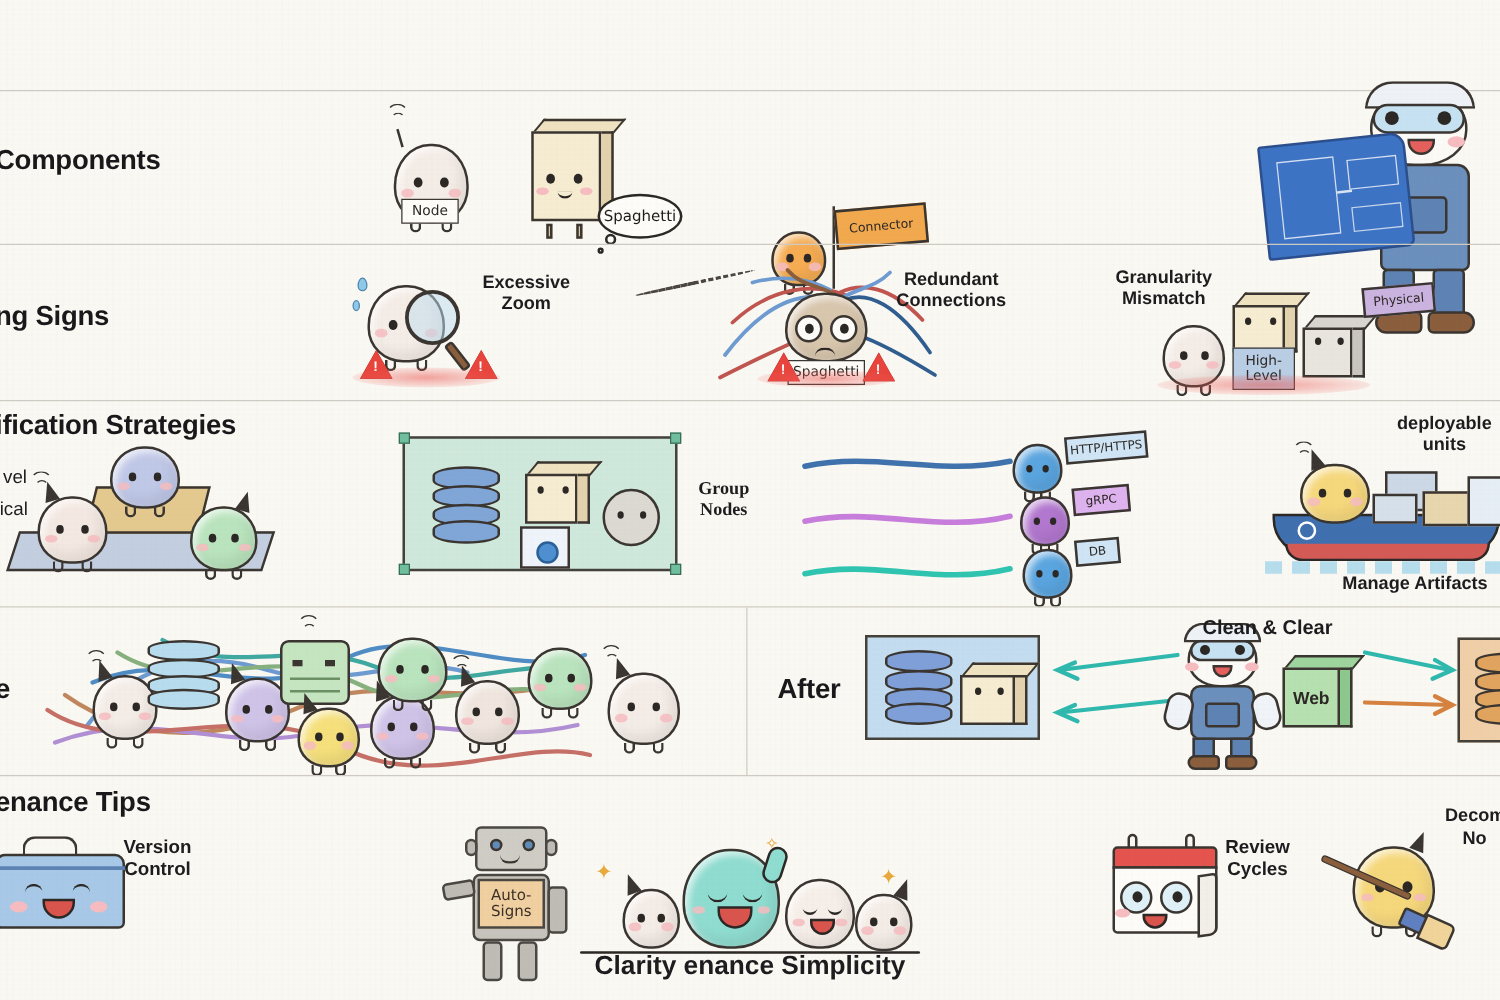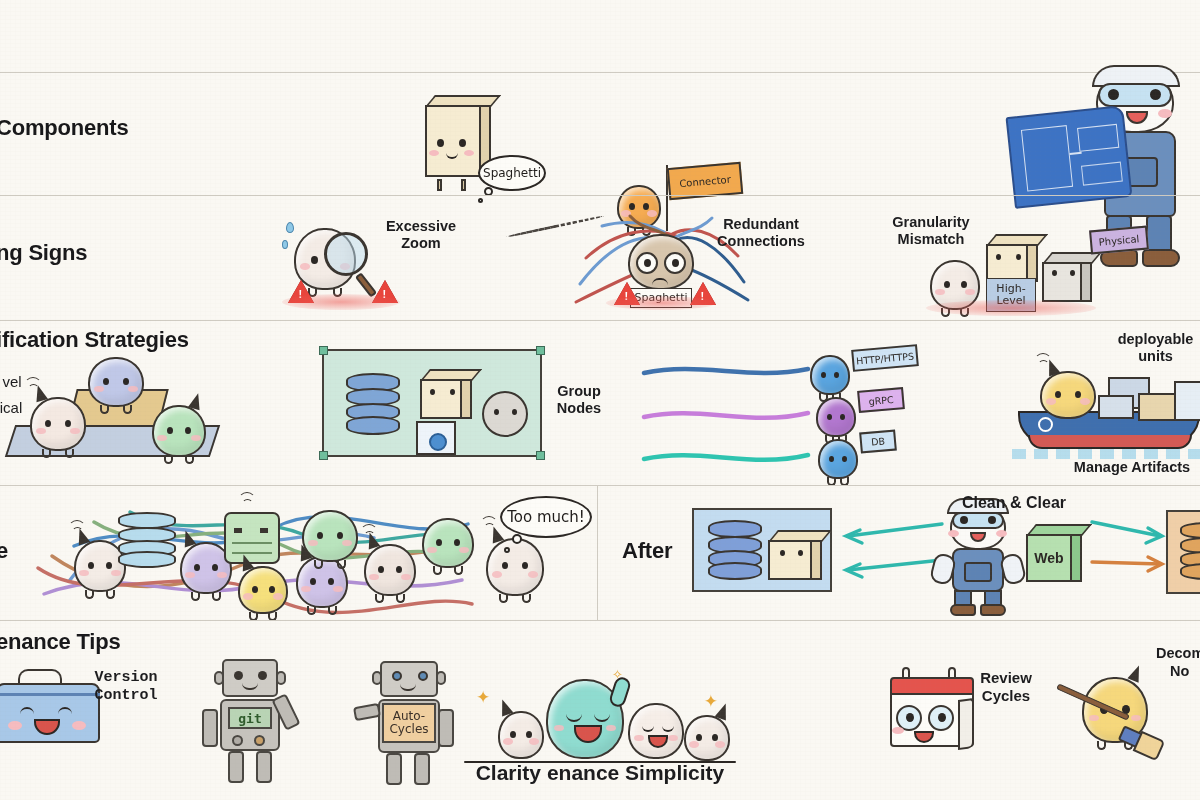--- a/index.html
+++ b/index.html
@@ -111,20 +111,36 @@
 </style>
 </head>
 <body>
 
 <div id="page">
 
 
   <div class="row" style="top:72px;height:123px;">
     <div class="row-label" style="left:-4px;top:42px;">Components</div>
 
+    <div style="position:absolute;left:305px;top:18px;width:80px;height:92px;">
+      <div class="antenna" style="left:14px;top:12px;"></div>
+      <div class="wifi" style="left:4px;top:-2px;"></div>
+      <div class="blob" style="left:10px;top:24px;width:60px;height:64px;">
+        <div class="body" style="background:#f4ece6;"></div>
+        <div class="eye l"></div>
+          <div class="eye r"></div>
+        <div class="cheek l"></div>
+          <div class="cheek r"></div>
+        <div class="foot l"></div>
+          <div class="foot r"></div>
+      </div>
+      <div class="plate" style="left:16px;top:68px;width:46px;height:20px;">
+        <span>Node</span>
+      </div>
+    </div>
 
     <div style="position:absolute;left:425px;top:22px;width:76px;height:96px;">
       <div class="box3d" style="left:0;top:0;width:66px;height:82px;">
         <div class="top" style="background:#efe2c1;"></div>
         <div class="front" style="background:#f6ecd2;"></div>
         <div class="side" style="background:#e2d2ad;"></div>
       </div>
       <div style="position:absolute;left:12px;top:44px;width:7px;height:8px;background:#2b2724;border-radius:50%;"></div>
       <div style="position:absolute;left:34px;top:44px;width:7px;height:8px;background:#2b2724;border-radius:50%;"></div>
       <div style="position:absolute;left:21px;top:58px;width:12px;height:6px;border-bottom:2px solid #2b2724;border-radius:0 0 12px 12px;"></div>
@@ -334,21 +350,21 @@
       </div>
       <div style="position:absolute;left:106px;top:38px;width:5px;height:6px;background:#2b2724;border-radius:50%;"></div>
       <div style="position:absolute;left:126px;top:38px;width:5px;height:6px;background:#2b2724;border-radius:50%;"></div>
       <div style="position:absolute;left:92px;top:70px;width:40px;height:34px;background:#eef4fa;border:2px solid #3a3530;">
         <div style="position:absolute;left:11px;top:10px;width:18px;height:18px;border-radius:50%;background:#4d8fd0;border:2px solid #2b5f96;"></div>
       </div>
       <div class="gear" style="left:158px;top:40px;width:46px;height:46px;background:#dcd9d3;"></div>
       <div style="position:absolute;left:170px;top:58px;width:5px;height:6px;background:#2b2724;border-radius:50%;"></div>
       <div style="position:absolute;left:188px;top:58px;width:5px;height:6px;background:#2b2724;border-radius:50%;"></div>
     </div>
-    <div class="cap" style="left:548px;top:62px;width:62px;">Group
+    <div class="cap" style="left:548px;top:62px;width:62px;font-family:Liberation Serif, serif;">Group
 Nodes</div>
 
     <div style="position:absolute;left:640px;top:30px;width:300px;height:120px;">
       <svg width="290" height="120" style="position:absolute;left:0;top:0;">
         <g fill="none" stroke-width="4.5" stroke-linecap="round">
           <path d="M4 22 C60 10 110 30 168 18" stroke="#3f72ad"></path>
           <path d="M4 66 C60 54 110 76 168 62" stroke="#c77ddb"></path>
           <path d="M4 108 C60 96 110 118 168 104" stroke="#2ec4b0"></path>
         </g>
       </svg>
@@ -519,25 +535,20 @@
       <div class="body" style="background:#f4ece6;"></div>
       <div class="ear" style="left:4px;transform:rotate(-18deg);"></div>
       <div class="eye l" style="width:6px;height:7px;"></div>
         <div class="eye r" style="width:6px;height:7px;"></div>
       <div class="cheek l"></div>
         <div class="cheek r"></div>
         <div class="foot l"></div>
         <div class="foot r"></div>
     </div>
     <div class="wifi" style="left:480px;top:36px;"></div>
-    <div class="bubble" style="left:500px;top:10px;width:92px;height:42px;font-size:15px;">
-      <span>Too much!</span>
-      <div class="dot" style="width:10px;height:10px;left:10px;bottom:-8px;"></div>
-      <div class="dot" style="width:6px;height:6px;left:2px;bottom:-17px;"></div>
-    </div>
 
     <div class="row-label" style="left:622px;top:52px;">After</div>
     <div class="panel" style="left:692px;top:22px;width:140px;height:84px;background:#c3dcf0;">
       <div class="db" style="left:14px;top:10px;width:54px;height:60px;">
         <i style="top:0;background:#7f9fd8;"></i>
           <i style="top:26%;background:#7f9fd8;"></i>
         <i style="top:50%;background:#7f9fd8;"></i>
           <i style="top:70%;background:#7f9fd8;"></i>
       </div>
       <div class="box3d" style="left:74px;top:20px;width:54px;height:50px;">
@@ -606,53 +617,35 @@
     <div style="position:absolute;left:-4px;top:48px;width:110px;height:82px;">
       <div style="position:absolute;left:22px;top:0;width:44px;height:18px;border:2.4px solid #3a3530;border-bottom:none;border-radius:10px 10px 0 0;background:transparent;"></div>
       <div style="position:absolute;left:0;top:14px;width:104px;height:60px;background:#a8c8e8;border:2.4px solid #3a3530;border-radius:8px 8px 5px 5px;"></div>
       <div style="position:absolute;left:0;top:24px;width:104px;height:3px;background:#5d83b4;"></div>
       <div style="position:absolute;left:24px;top:38px;width:14px;height:8px;border-top:2.4px solid #2b2724;border-radius:12px 12px 0 0;"></div>
       <div style="position:absolute;left:62px;top:38px;width:14px;height:8px;border-top:2.4px solid #2b2724;border-radius:12px 12px 0 0;"></div>
       <div style="position:absolute;left:38px;top:50px;width:26px;height:16px;background:#d9544c;border:2.2px solid #2b2724;border-radius:0 0 14px 14px;"></div>
       <div style="position:absolute;left:12px;top:52px;width:14px;height:9px;background:#f6bcc0;border-radius:50%;"></div>
       <div style="position:absolute;left:76px;top:52px;width:14px;height:9px;background:#f6bcc0;border-radius:50%;"></div>
     </div>
-    <div class="cap" style="left:82px;top:48px;width:88px;font-size:15px;font-family:Liberation Mono, monospace;">Version
+    <div class="cap" style="left:82px;top:48px;width:88px;font-size:15px;">Version
 Control</div>
 
-    <div class="robot" style="left:196px;top:38px;width:110px;height:130px;">
-      <div class="head" style="left:26px;top:0;width:56px;height:38px;"></div>
-      <div style="position:absolute;left:38px;top:12px;width:9px;height:9px;background:#3a3530;border-radius:50%;"></div>
-      <div style="position:absolute;left:62px;top:12px;width:9px;height:9px;background:#3a3530;border-radius:50%;"></div>
-      <div style="position:absolute;left:46px;top:24px;width:16px;height:7px;border-bottom:2px solid #3a3530;border-radius:0 0 12px 12px;"></div>
-      <div style="position:absolute;left:18px;top:12px;width:10px;height:14px;border:2px solid #4a4742;background:#bfbcb6;border-radius:5px;"></div>
-      <div style="position:absolute;left:80px;top:12px;width:10px;height:14px;border:2px solid #4a4742;background:#bfbcb6;border-radius:5px;"></div>
-      <div class="torso" style="left:24px;top:40px;width:60px;height:52px;"></div>
-      <div style="position:absolute;left:32px;top:48px;width:44px;height:22px;background:#b9d4b5;border:2px solid #4a4742;display:flex;align-items:center;justify-content:center;font-family:'DejaVu Sans Mono',monospace;font-size:13px;font-weight:bold;color:#2f5b2c;">
-        <span>git</span>
-      </div>
-      <div style="position:absolute;left:36px;top:76px;width:11px;height:11px;border:2px solid #4a4742;background:#b0aca6;border-radius:50%;"></div>
-      <div style="position:absolute;left:58px;top:76px;width:11px;height:11px;border:2px solid #4a4742;background:#c9a16a;border-radius:50%;"></div>
-      <div class="limb" style="left:6px;top:50px;width:16px;height:38px;"></div>
-      <div class="limb" style="left:82px;top:36px;width:16px;height:34px;transform:rotate(-26deg);"></div>
-      <div class="limb" style="left:32px;top:92px;width:16px;height:32px;"></div>
-      <div class="limb" style="left:60px;top:92px;width:16px;height:32px;"></div>
-    </div>
 
     <div class="robot" style="left:352px;top:40px;width:120px;height:128px;">
       <div class="head" style="left:28px;top:0;width:58px;height:36px;"></div>
       <div style="position:absolute;left:40px;top:10px;width:10px;height:10px;background:#5f8bb5;border:2px solid #3a3530;border-radius:50%;"></div>
       <div style="position:absolute;left:66px;top:10px;width:10px;height:10px;background:#5f8bb5;border:2px solid #3a3530;border-radius:50%;"></div>
       <div style="position:absolute;left:48px;top:23px;width:16px;height:7px;border-bottom:2px solid #3a3530;border-radius:0 0 12px 12px;"></div>
       <div style="position:absolute;left:20px;top:10px;width:10px;height:14px;border:2px solid #4a4742;background:#bfbcb6;border-radius:5px;"></div>
       <div style="position:absolute;left:84px;top:10px;width:10px;height:14px;border:2px solid #4a4742;background:#bfbcb6;border-radius:5px;"></div>
       <div class="torso" style="left:26px;top:38px;width:62px;height:54px;"></div>
       <div style="position:absolute;left:30px;top:42px;width:54px;height:40px;background:#f0cfa0;border:2px solid #4a4742;display:flex;align-items:center;justify-content:center;text-align:center;font-family:'DejaVu Sans',sans-serif;font-size:12px;color:#3a3028;line-height:1.1;white-space:pre-line;">
         <span>Auto-
-Cycles</span>
+Signs</span>
       </div>
       <div class="limb" style="left:2px;top:44px;width:26px;height:14px;transform:rotate(-10deg);"></div>
       <div class="limb" style="left:86px;top:48px;width:16px;height:38px;"></div>
       <div class="limb" style="left:34px;top:92px;width:16px;height:32px;"></div>
       <div class="limb" style="left:62px;top:92px;width:16px;height:32px;"></div>
     </div>
 
     <div style="position:absolute;left:466px;top:52px;width:270px;height:102px;">
       <div class="sparkle" style="left:10px;top:14px;">✦</div>
       <div class="sparkle" style="right:18px;top:18px;">✦</div>

